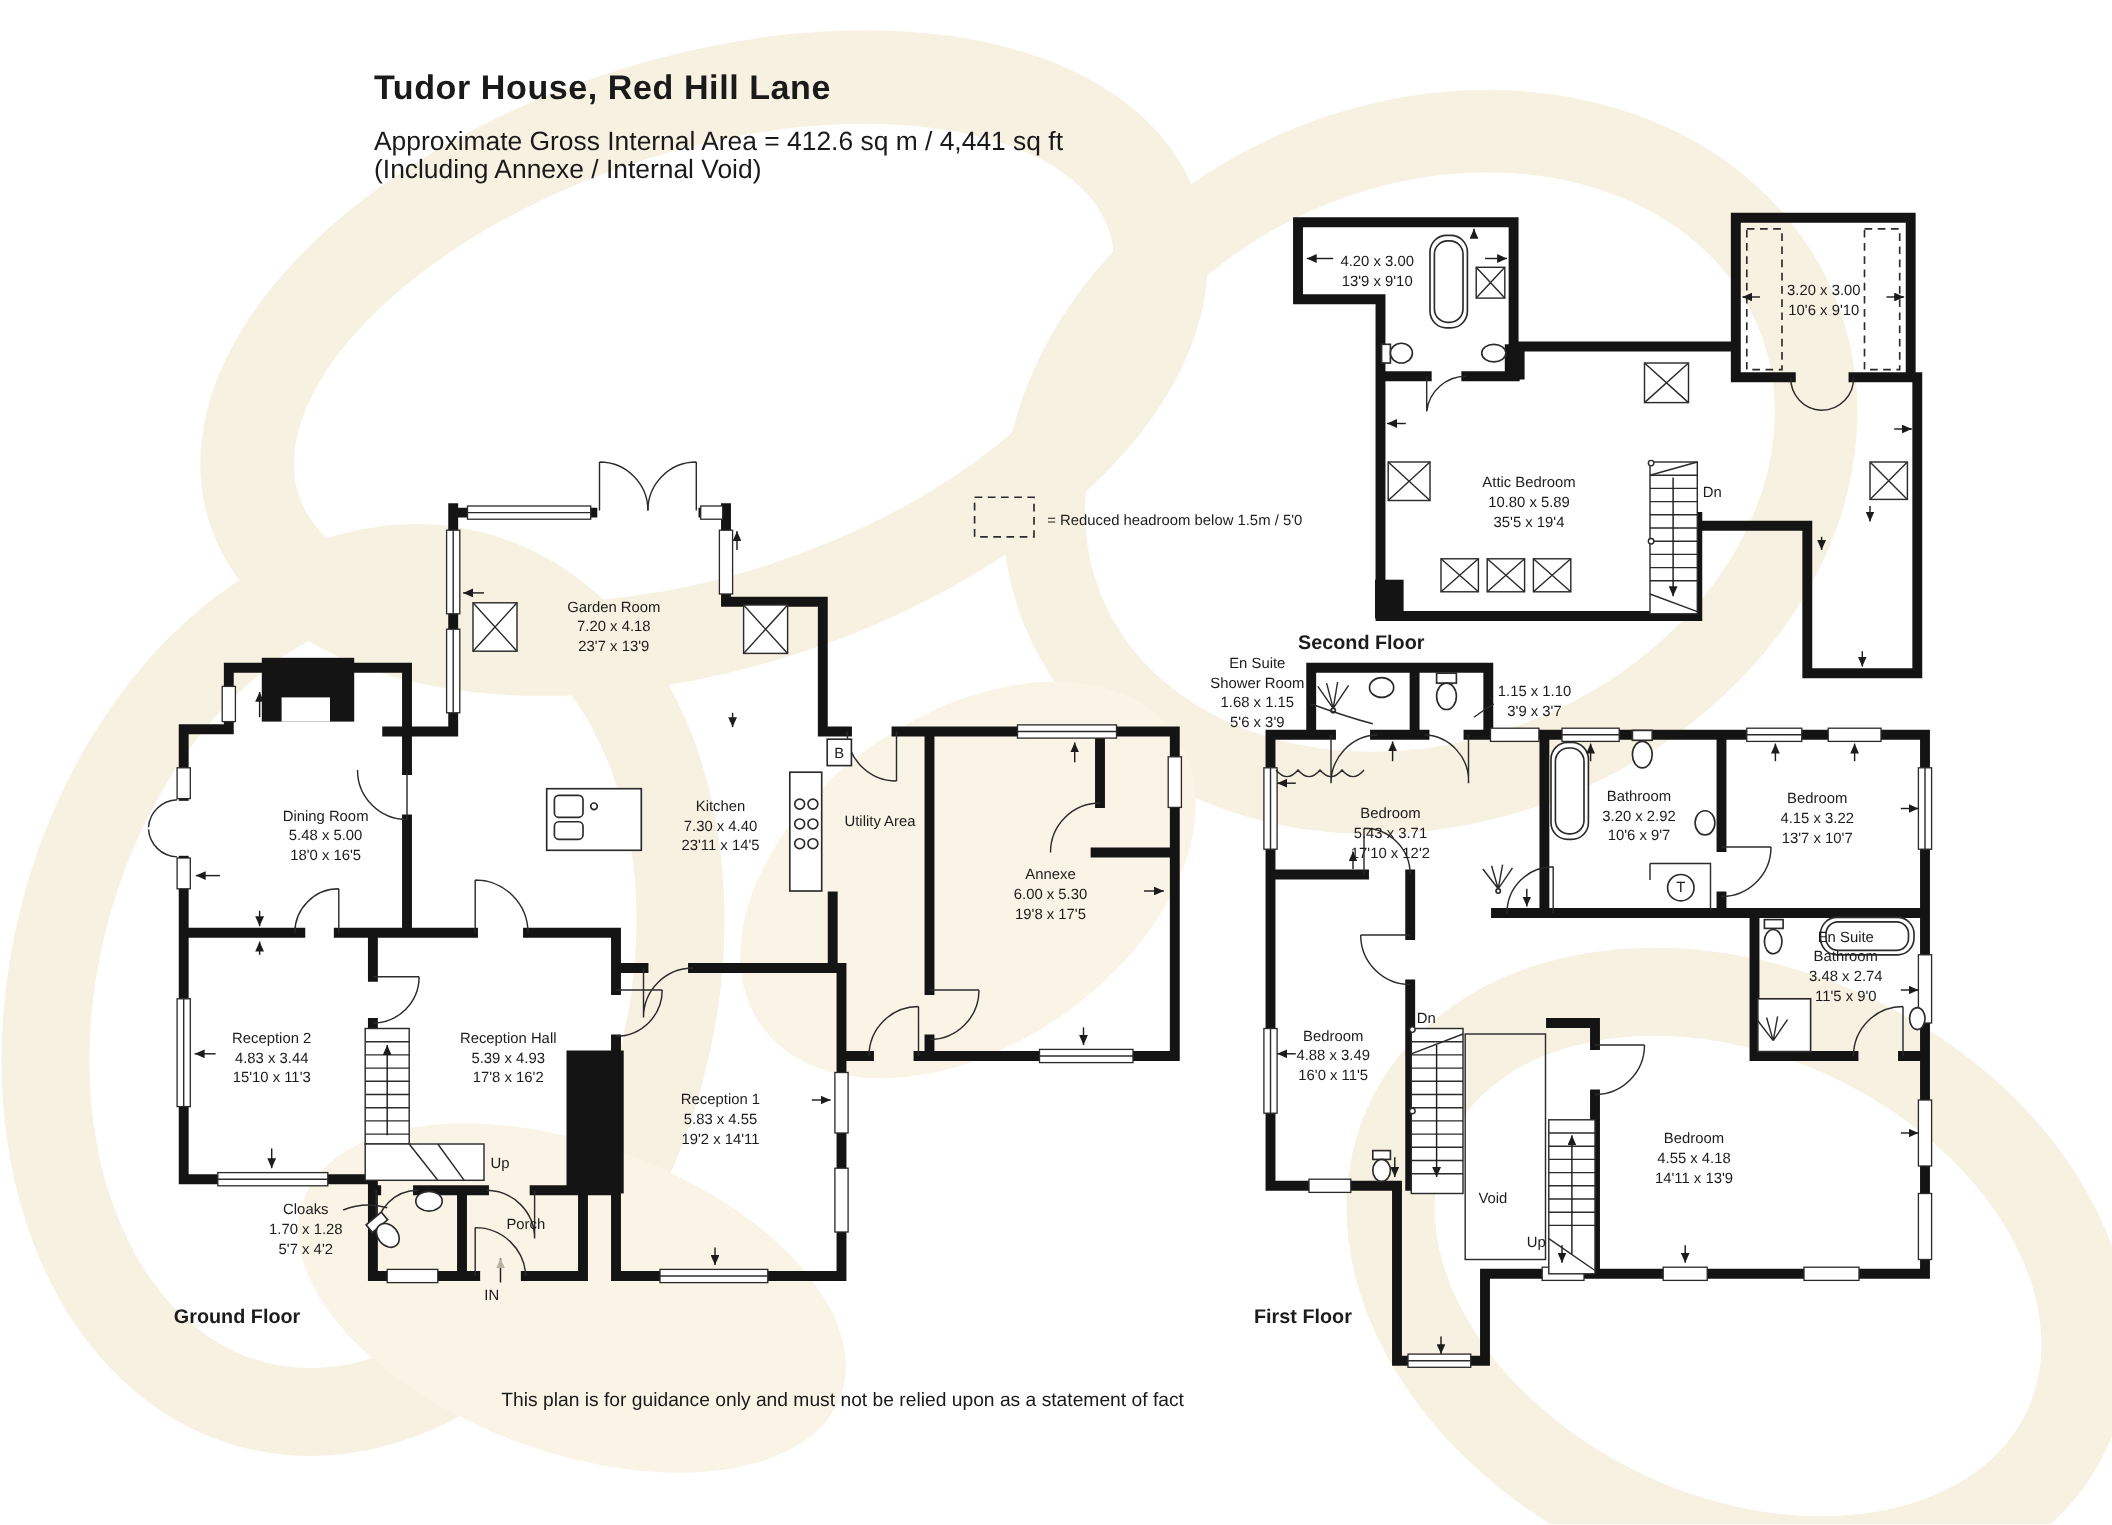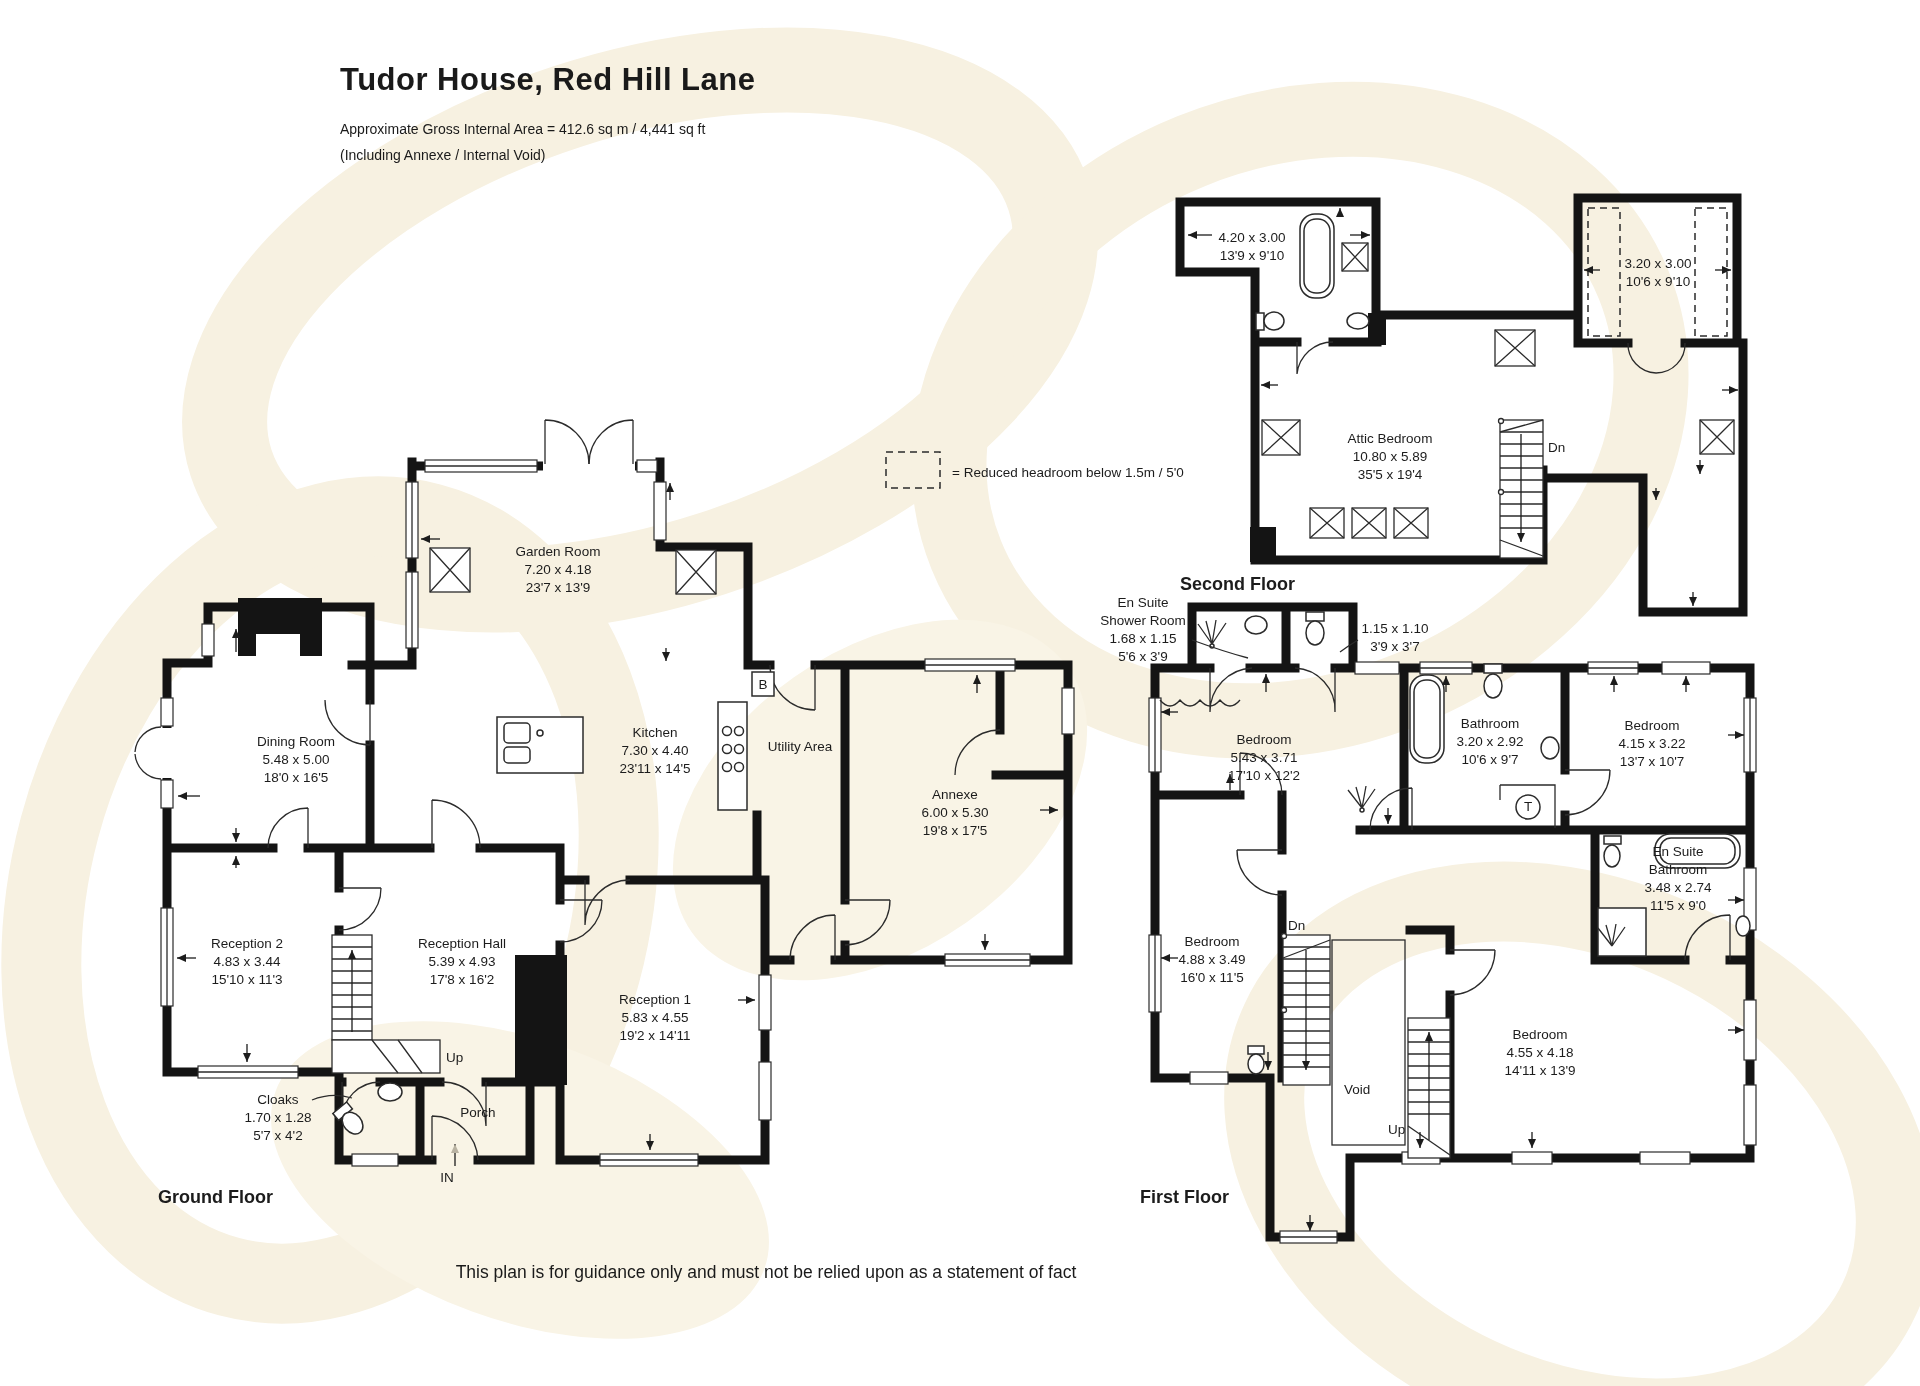--- a/index.html
+++ b/index.html
@@ -1,21 +1,21 @@
 <!DOCTYPE html>
 <html><head>
 <meta charset="utf-8">
 <style>
   html,body{margin:0;padding:0;background:#fff;}
   .canvas{position:relative;width:1920px;height:1386px;background:#ffffff;overflow:hidden;
           font-family:"Liberation Sans", sans-serif;color:#1a1a1a;}
   svg{position:absolute;left:0;top:0;}
   .hdr{position:absolute;left:340px;top:26px;width:880px;text-align:left;margin-top:36px;}
   .hdr h1{margin:0 0 18px 0;font-size:31px;font-weight:bold;letter-spacing:.5px;}
-  .hdr .sub{font-size:14px;line-height:26px;}
+  .hdr .sub{font-size:24px;line-height:26px;}
   .footer{position:absolute;left:166px;top:1262px;width:1200px;text-align:center;font-size:17.5px;}
   
   text{font-family:"Liberation Sans", sans-serif;fill:#1c1c1c;}
   .rm{font-size:13.5px;text-anchor:middle;}
   .fl{font-size:18px;font-weight:bold;text-anchor:start;}
   .mk{font-size:13.5px;}
   .lg{font-size:13.5px;text-anchor:start;}
   
   .wall{stroke:#141414;stroke-width:9;fill:none;stroke-linecap:square;}
   .thin{stroke:#2b2b2b;stroke-width:1.3;fill:none;}

